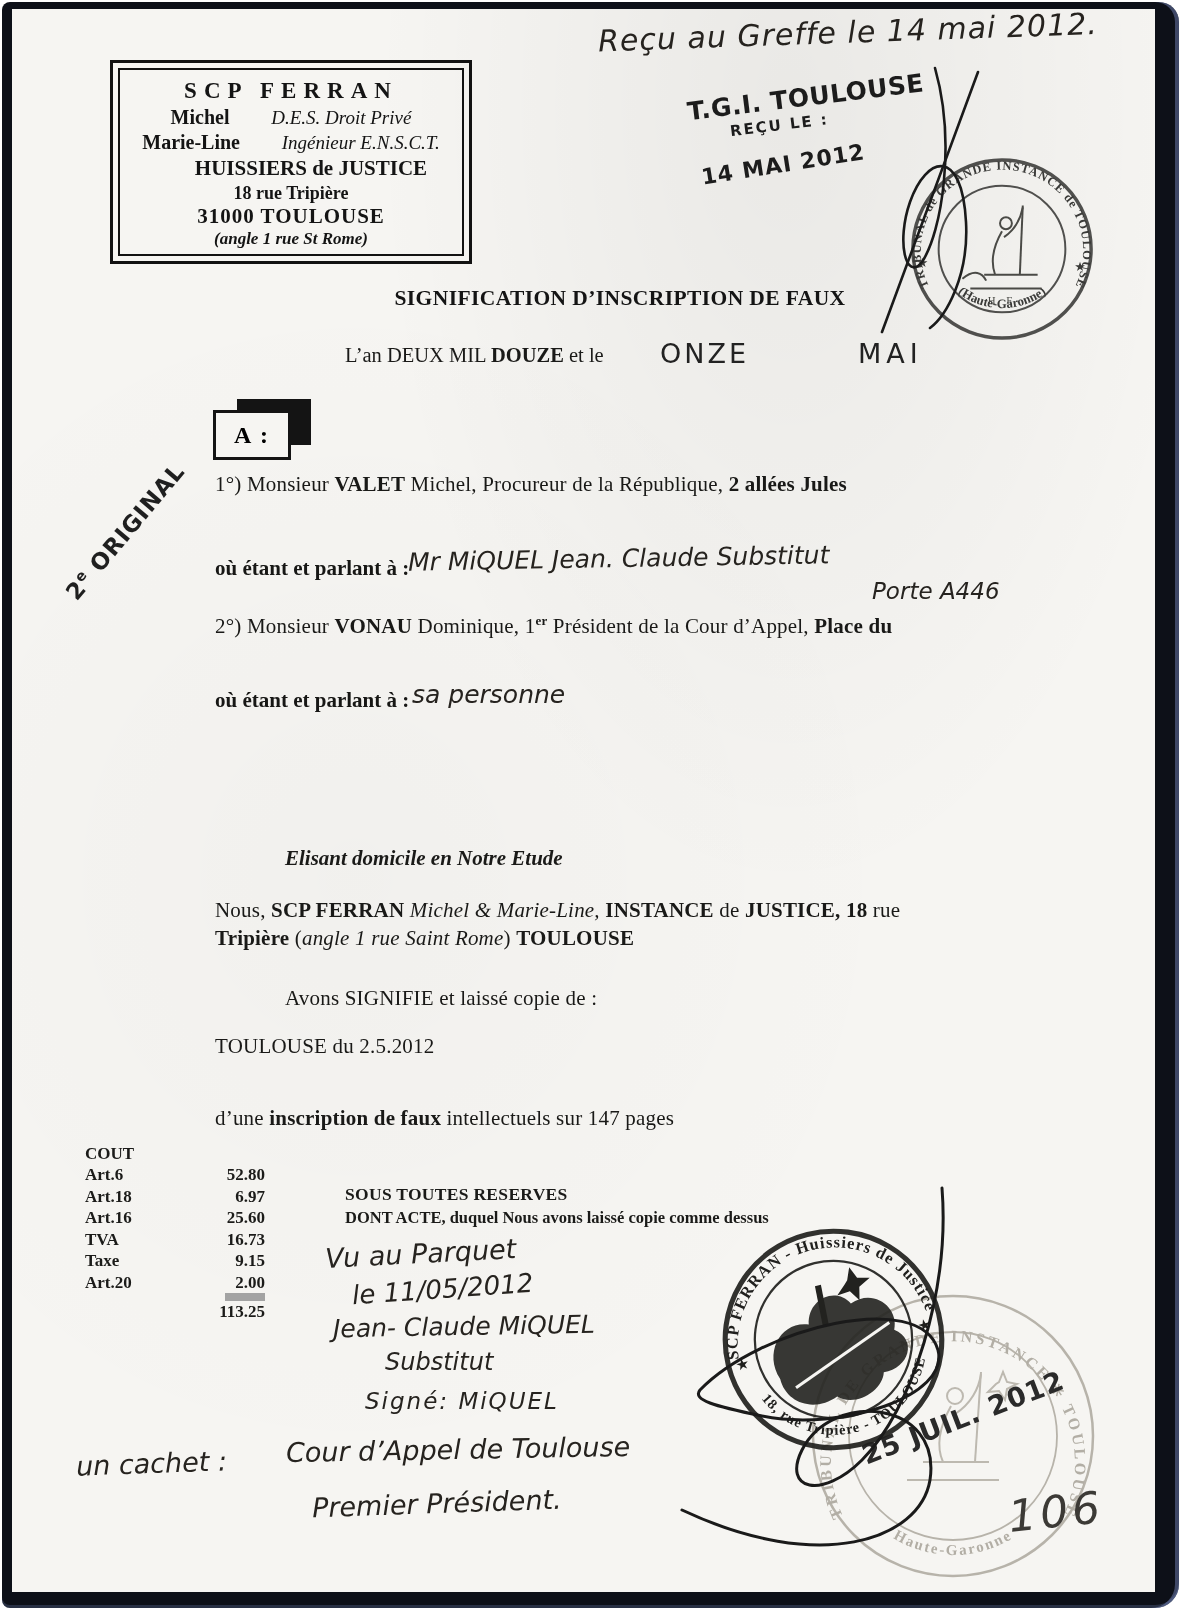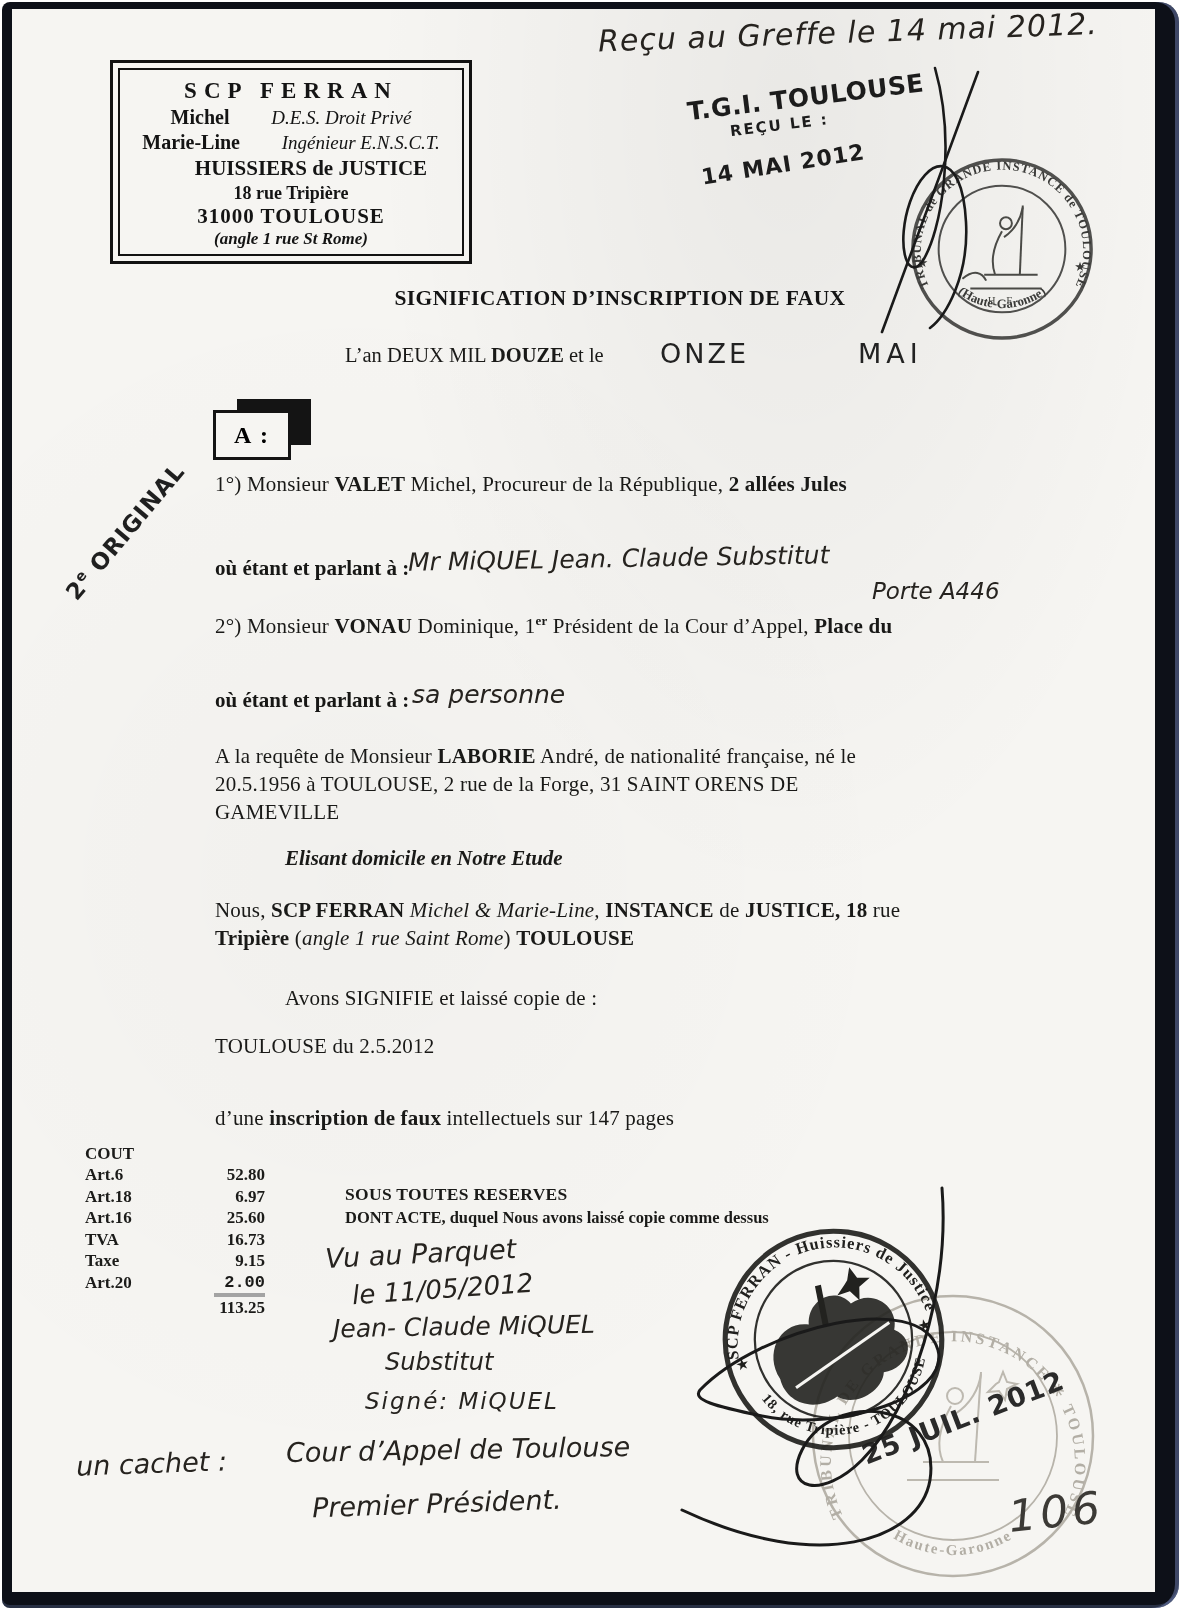--- a/index.html
+++ b/index.html
@@ -52,21 +52,21 @@
 
   .copy-label{left:18px;top:518px;width:214px;text-align:center;transform:rotate(-50deg);
               font-size:23px;font-weight:700;letter-spacing:1px;color:#1f1f1f;}
 
   .lbl{font-weight:700;font-size:21px;color:#171715;}
 
   
   .cout{left:85px;top:1144px;width:180px;font-size:17px;font-weight:700;color:#1b1b19;}
   .cout .row{display:flex;justify-content:space-between;line-height:21.5px;}
   .cout .val{text-align:right;}
-  .cout .u{border-bottom:4px solid #a3a3a3;padding-left:10px;font-family:Liberation Mono, monospace;}
+  .cout .u{border-bottom:8px solid #a3a3a3;padding-left:10px;}
   .cout .total{text-align:right;line-height:22px;}
 
   .reserves{left:345px;top:1184px;color:#1a1a18;}
   .reserves .r1{font-size:17.5px;font-weight:700;letter-spacing:.3px;}
   .reserves .r2{font-size:16.5px;font-weight:700;margin-top:3px;}
 
   svg text{font-family:"Liberation Serif","DejaVu Serif",serif;}
 </style>
 </head>
 <body>
@@ -157,27 +157,20 @@
 
   <div class="abs bodytext" style="left:215px;top:612px;">
     <div class="line">
       <span>2°) Monsieur </span><span class="b">VONAU</span><span> Dominique, 1</span><span class="sup">er</span><span> Président de la Cour d’Appel, </span><span class="b">Place du</span>
     </div>
   </div>
 
   <div class="abs lbl" style="left:215px;top:688px;">où étant et parlant à :</div>
   <div class="abs hand" style="left:412px;top:680px;font-size:25px;">sa personne</div>
 
-  <div class="abs bodytext" style="left:215px;top:742px;">
-    <div class="line">
-      <span>A la requête de Monsieur </span><span class="b">LABORIE</span><span> André, de nationalité française, né le</span>
-    </div>
-    <div class="line">20.5.1956 à TOULOUSE, 2 rue de la Forge, 31 SAINT ORENS DE</div>
-    <div class="line">GAMEVILLE</div>
-  </div>
 
   <div class="abs i" style="left:285px;top:846px;font-size:21px;font-weight:600;color:#1a1a18;">Elisant domicile en Notre Etude</div>
 
   <div class="abs bodytext" style="left:215px;top:896px;">
     <div class="line">
       <span>Nous, </span><span class="b">SCP FERRAN</span><span class="i"> Michel &amp; Marie-Line,</span><span class="b"> INSTANCE</span><span> de </span><span class="b">JUSTICE,</span><span class="b"> 18</span><span> rue</span>
     </div>
     <div class="line">
       <span class="b">Tripière</span><span> (</span><span class="i">angle 1 rue Saint Rome</span><span>) </span><span class="b">TOULOUSE</span>
     </div>

